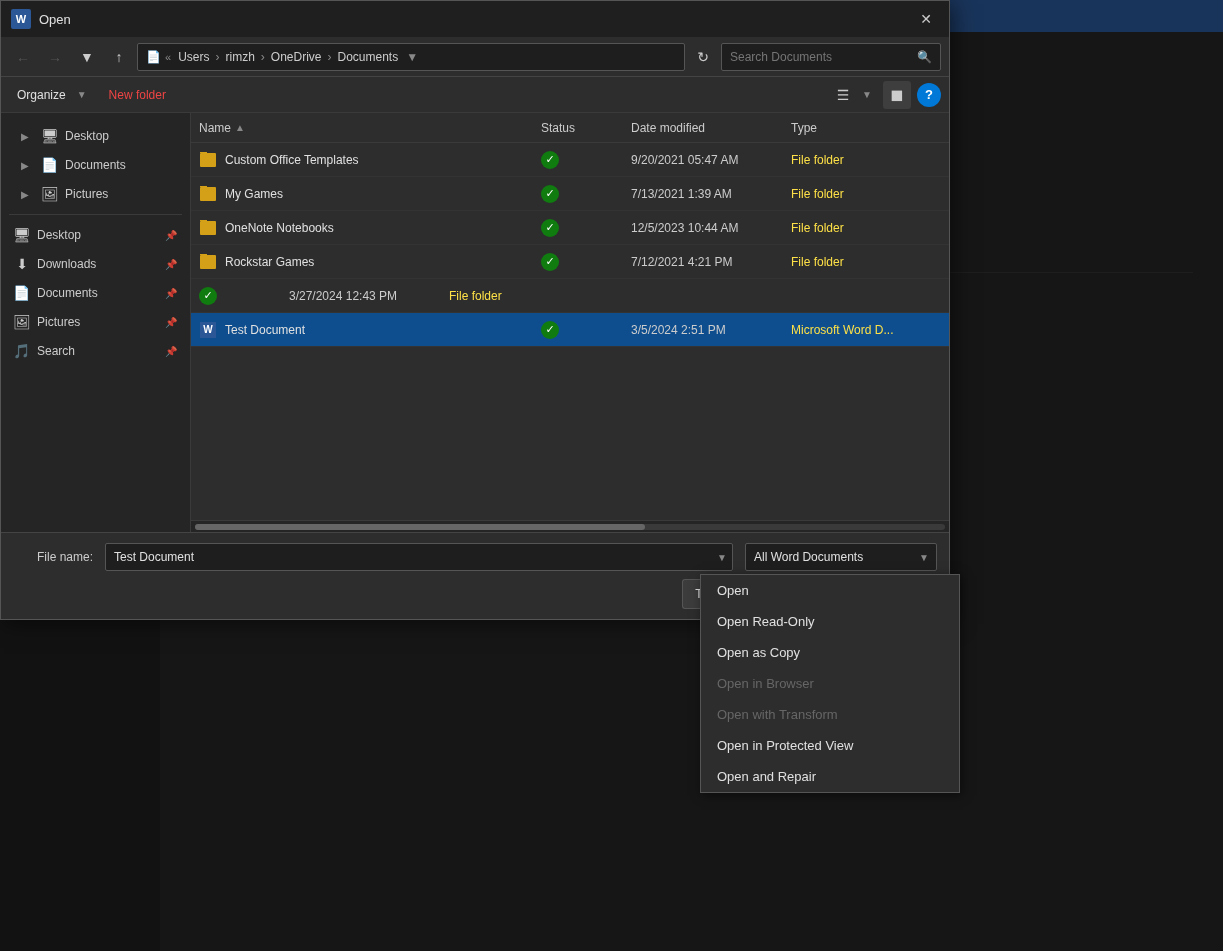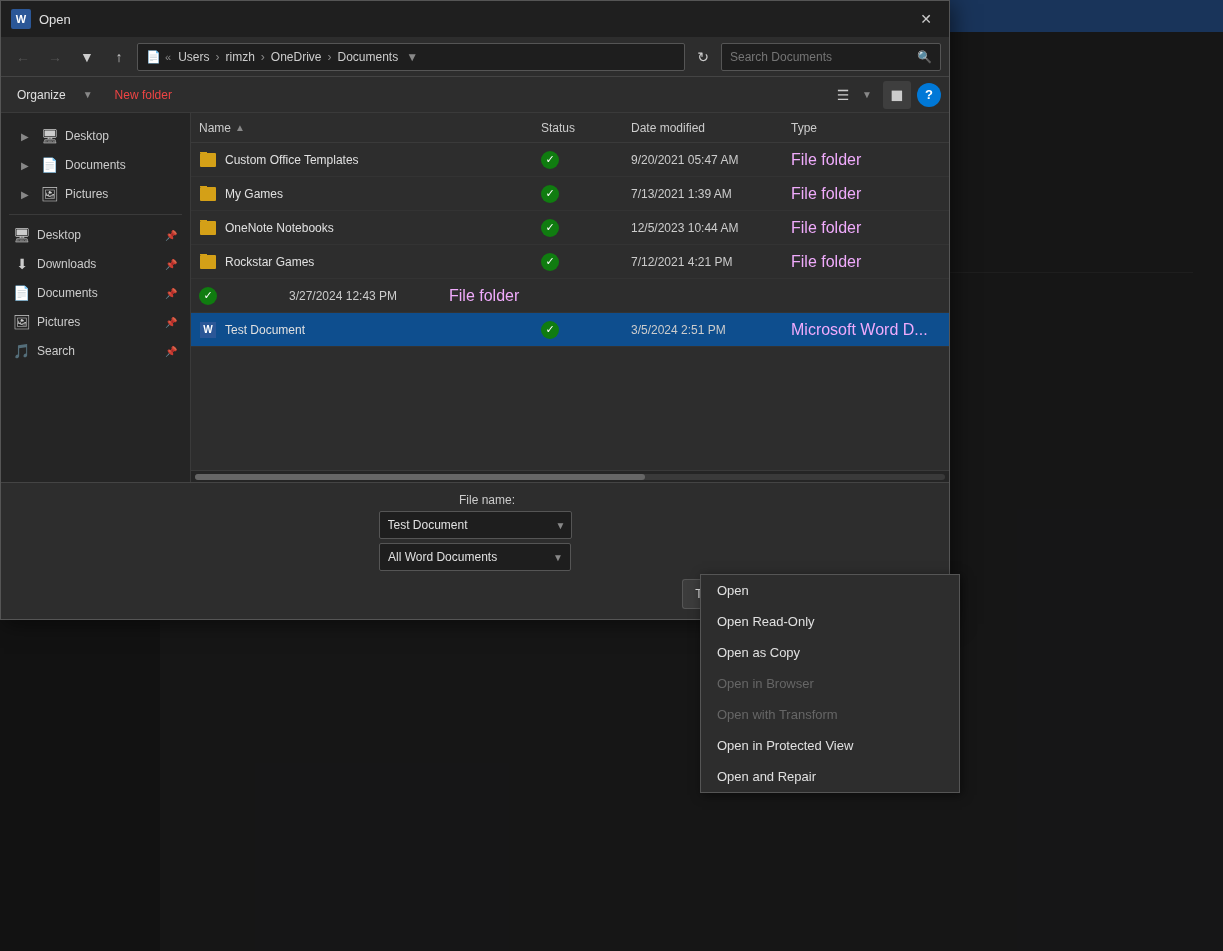--- a/index.html
+++ b/index.html
@@ -169,21 +169,21 @@
       display: flex;
       align-items: center;
       padding: 0 8px;
       gap: 6px;
       border-bottom: 1px solid #3a3a3a;
       flex-shrink: 0;
     }
     .organize-btn {
       display: flex;
       align-items: center;
-      gap: 17px;
+      gap: 11px;
       padding: 4px 8px;
       color: #e0e0e0;
       font-size: 12px;
       cursor: pointer;
       border-radius: 3px;
       background: transparent;
       border: none;
     }
     .new-folder-btn {
       padding: 4px 8px;
@@ -440,22 +440,22 @@
       color: #fff;
       font-size: 11px;
     }
     .file-col-date-cell {
       width: 160px;
       font-size: 12px;
       color: #ccc;
     }
     .file-col-type-cell {
       width: 150px;
-      font-size: 16px;
-      color: #f0abfc;
+      font-size: 12px;
+      color: #fde047;
       overflow: hidden;
       text-overflow: ellipsis;
       white-space: nowrap;
     }
 
     
     .scrollbar-area {
       height: 12px;
       background: #252525;
       border-top: 1px solid #3a3a3a;
@@ -484,23 +484,22 @@
     
     .dialog-bottom {
       background: #2d2d2d;
       border-top: 1px solid #444;
       padding: 10px 12px;
       flex-shrink: 0;
     }
     .bottom-row {
       display: flex;
       align-items: center;
-      gap: 4px;
+      gap: 12px;
       margin-bottom: 8px;
-      flex-direction: column;
     }
     .file-name-label {
       font-size: 12px;
       color: #ccc;
       width: 80px;
       flex-shrink: 0;
       text-align: right;
     }
     .file-name-input-wrap {
       flex: 1;

